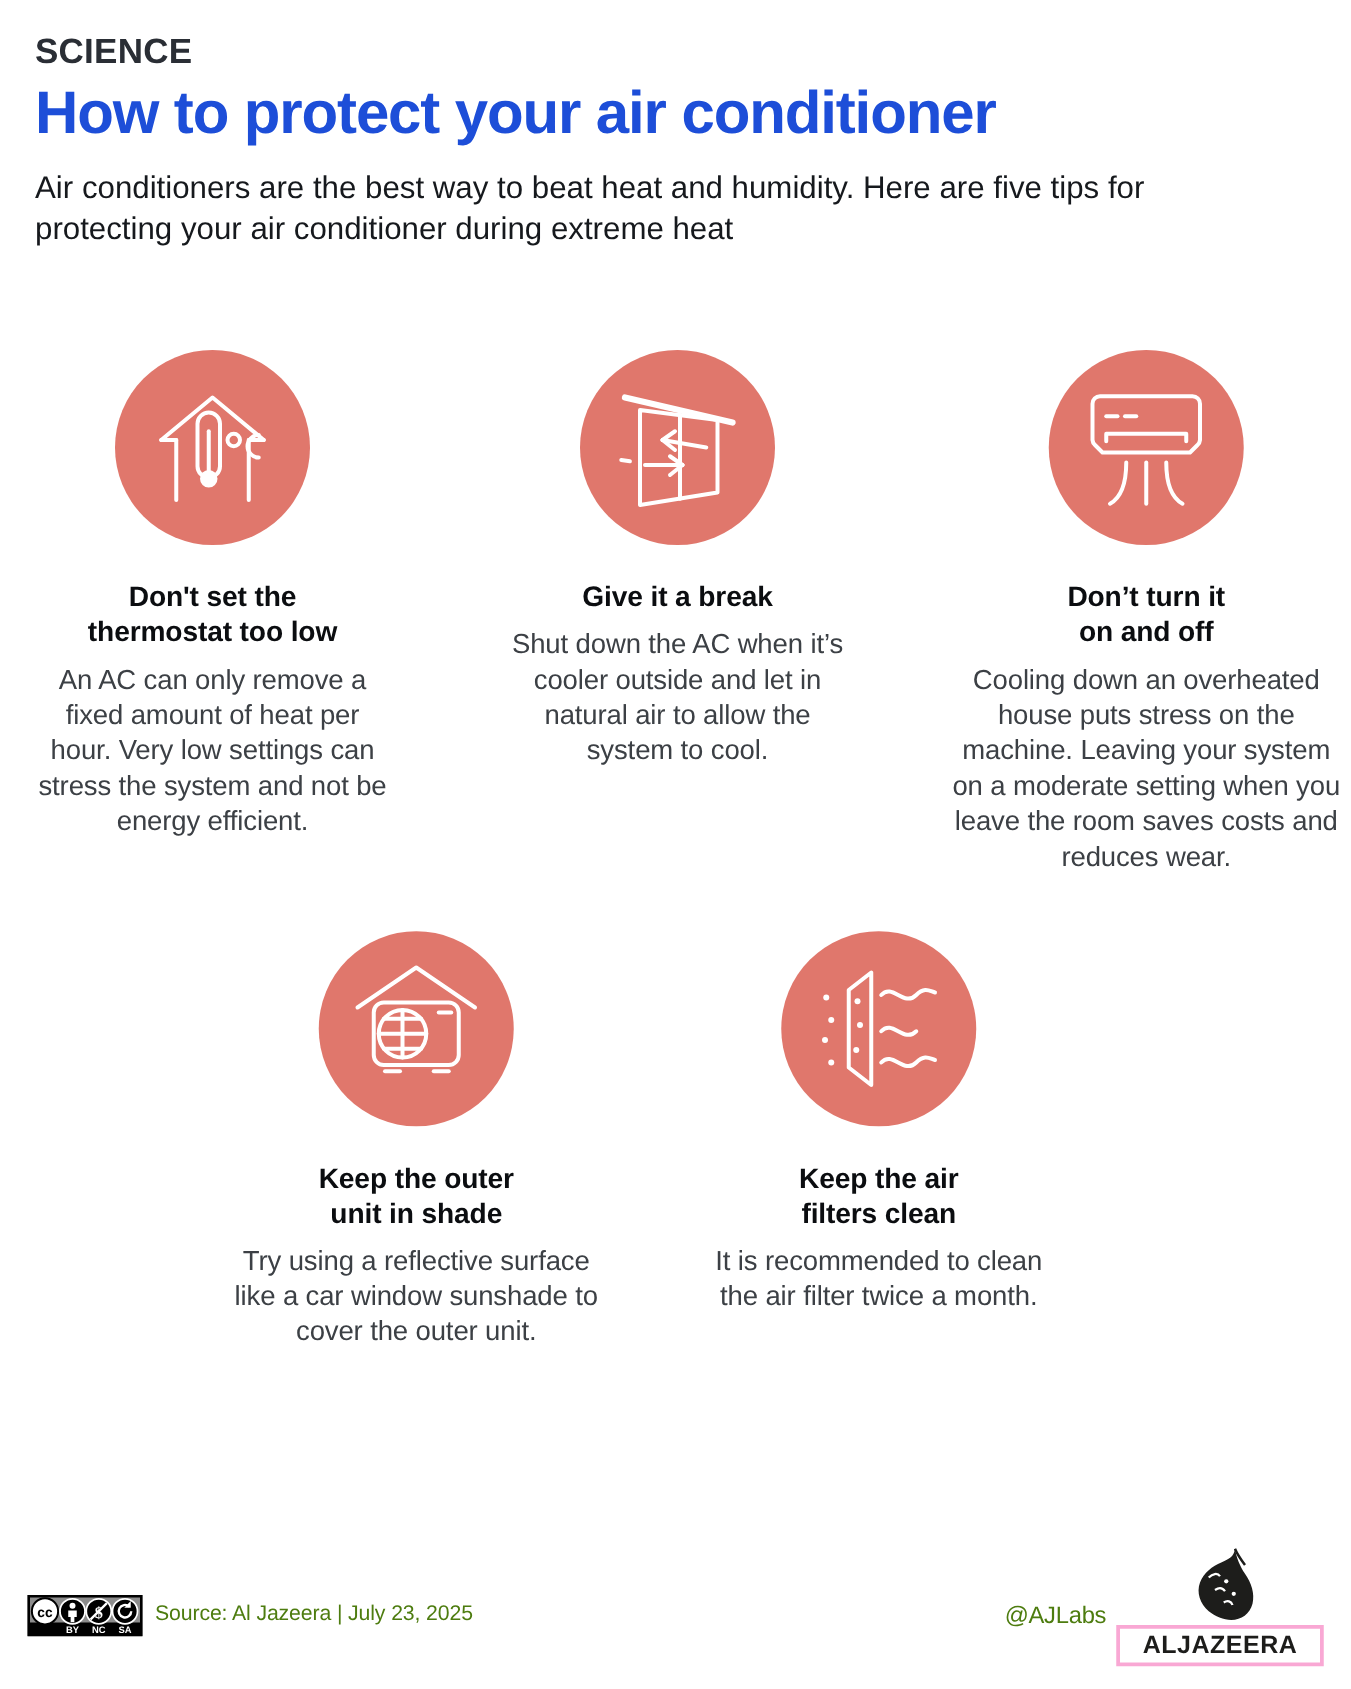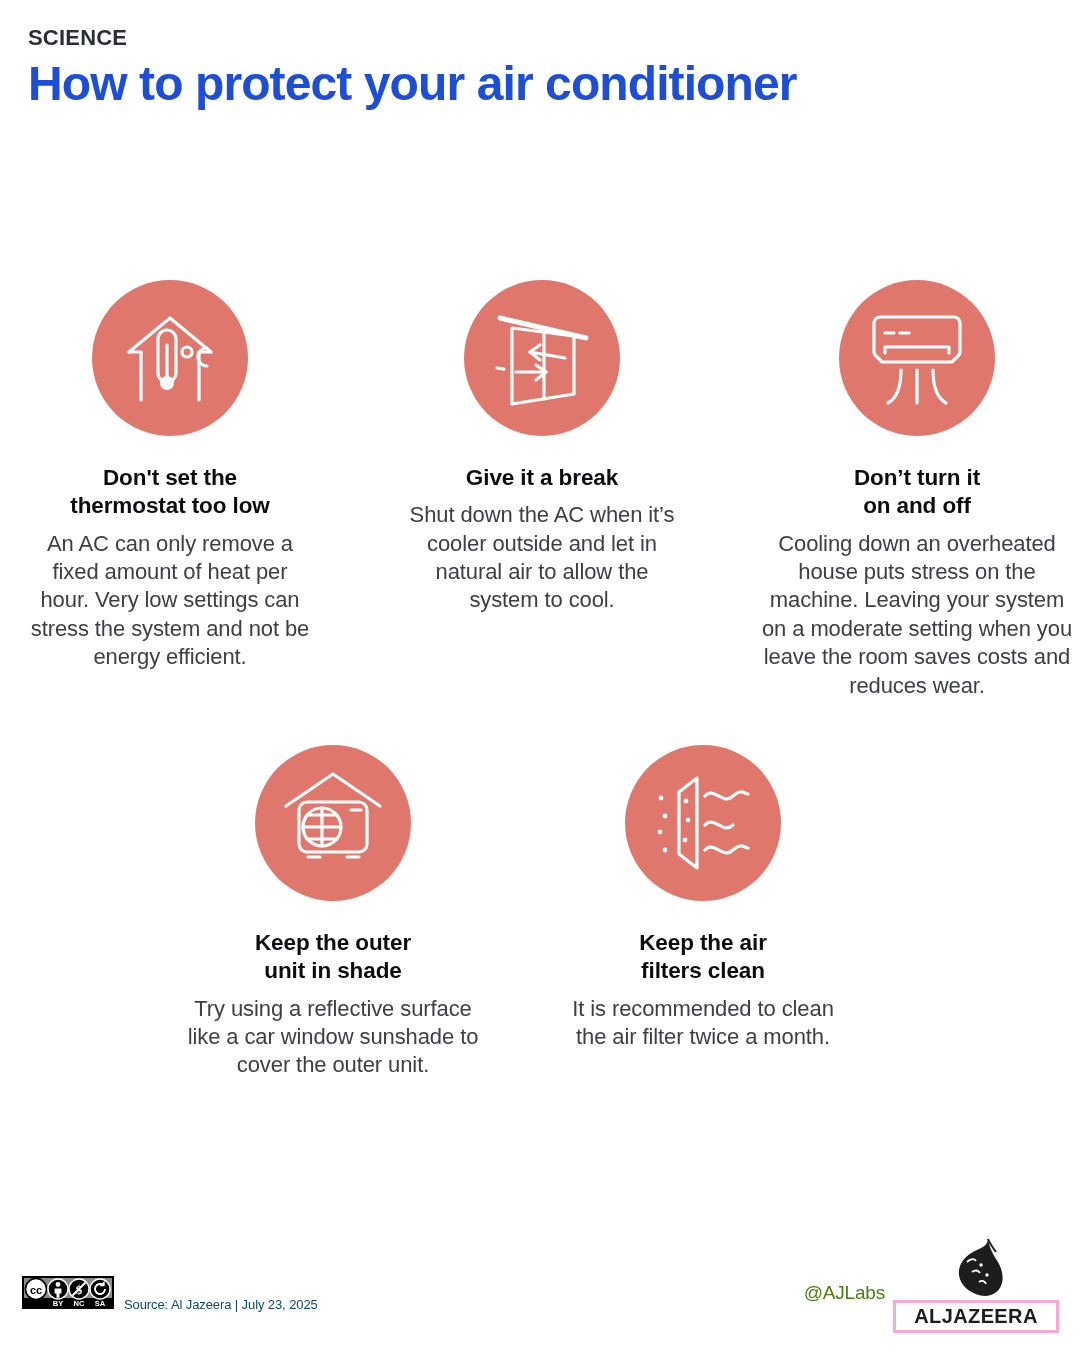--- a/index.html
+++ b/index.html
@@ -21,21 +21,21 @@
 
   
   .header {
     position: absolute;
     left: 28px;
     top: 26px;
     width: 1010px;
   }
 
   .kicker {
-    font-size: 22px;
+    font-size: 28px;
     font-weight: bold;
     letter-spacing: 0.2px;
     color: #2a2e35;
     line-height: 1.1;
   }
 
   .headline {
     margin-top: 9px;
     font-size: 48px;
     font-weight: 700;
@@ -132,23 +132,23 @@
     top: 45px;
     width: 92px;
     height: 33px;
     background: #000000;
     display: block;
   }
 
   .source-text {
     position: absolute;
     left: 124px;
-    top: 66px;
-    font-size: 13px;
-    color: #0c4a6e;
+    top: 50px;
+    font-size: 17px;
+    color: #4d7c0f;
     letter-spacing: -0.1px;
   }
 
   .ajlabs {
     position: absolute;
     right: 196px;
     top: 51px;
     font-size: 19px;
     font-weight: normal;
     color: #4d7c0f;
@@ -186,20 +186,21 @@
   }
 </style>
 </head>
 <body>
 
 <div class="page">
 
   <div class="header">
     <div class="kicker">SCIENCE</div>
     <div class="headline">How to protect your air conditioner</div>
+    <div class="standfirst">Air conditioners are the best way to beat heat and humidity. Here are five tips for protecting your air conditioner during extreme heat</div>
   </div>
 
   <div class="row row-one">
 
     <div class="card c1">
       <div class="icon-circle">
         <svg width="110" height="110" viewBox="0 0 110 110" fill="none" stroke="#ffffff" stroke-width="3.2" stroke-linecap="round" stroke-linejoin="round">
           <path d="M14 49 L55 15 L96 49"></path>
           <path d="M26 49 L26 97"></path>
           <path d="M84 49 L84 97"></path>

